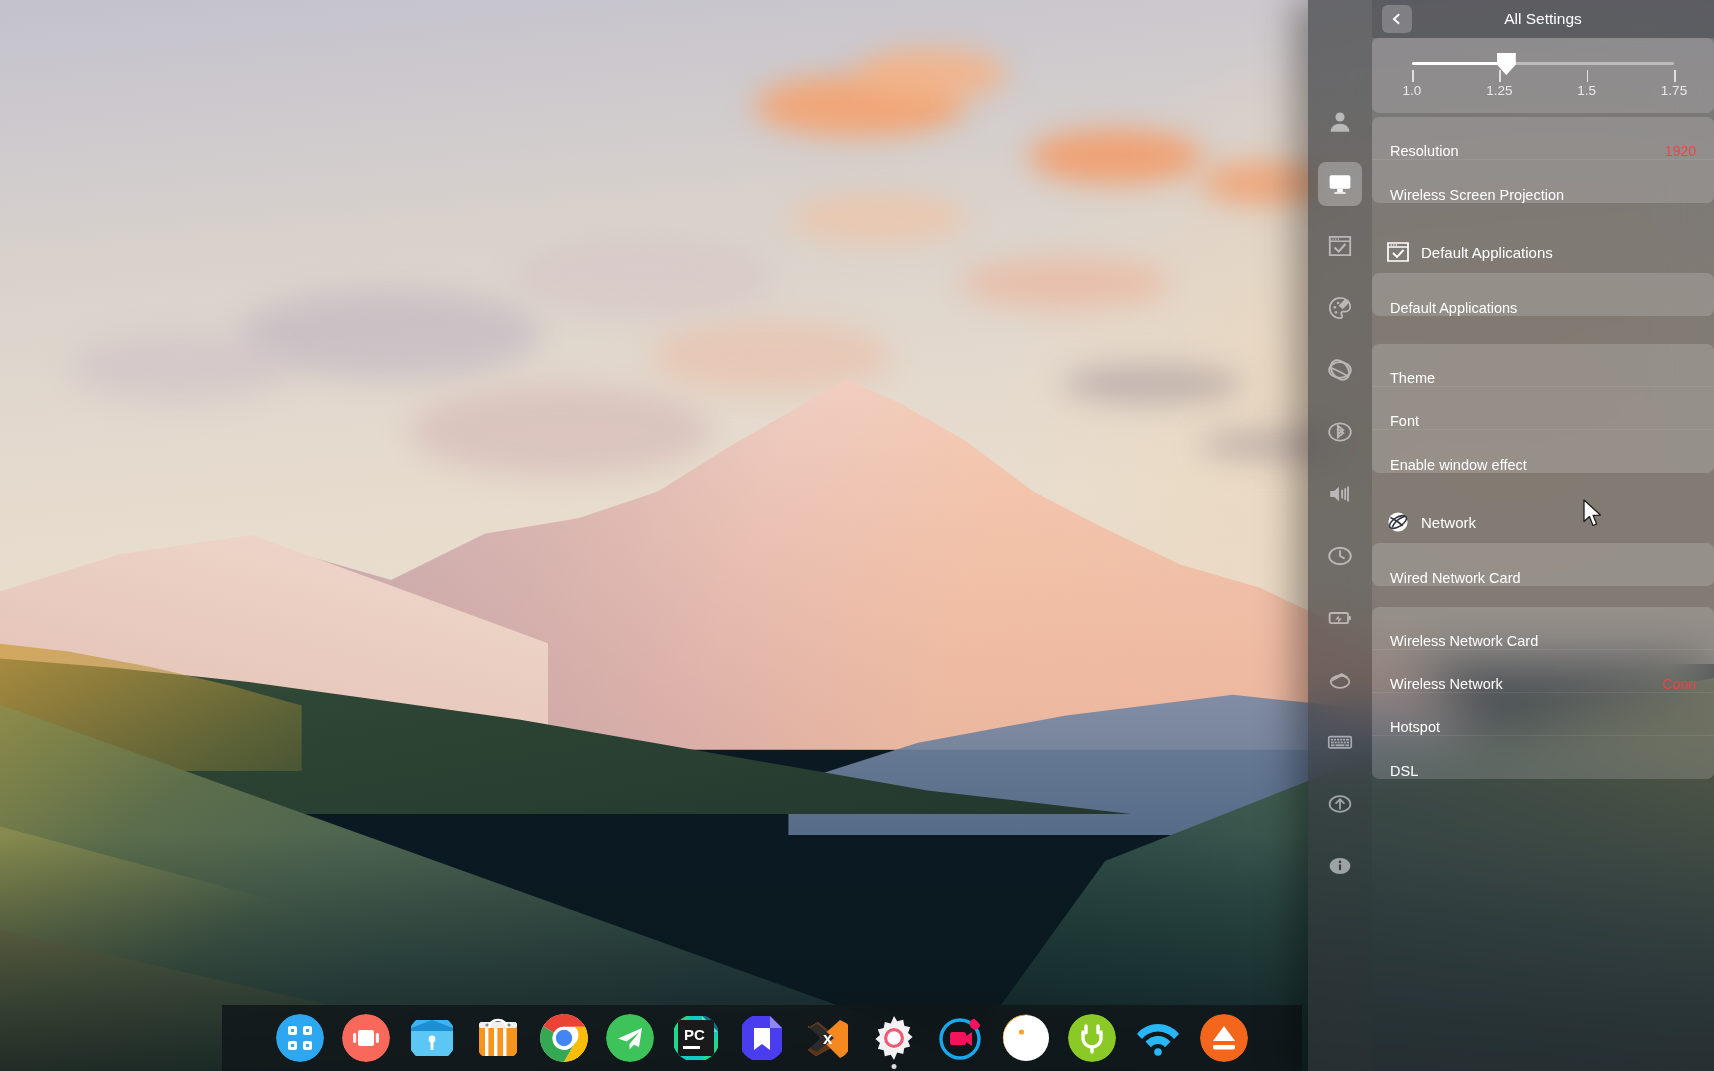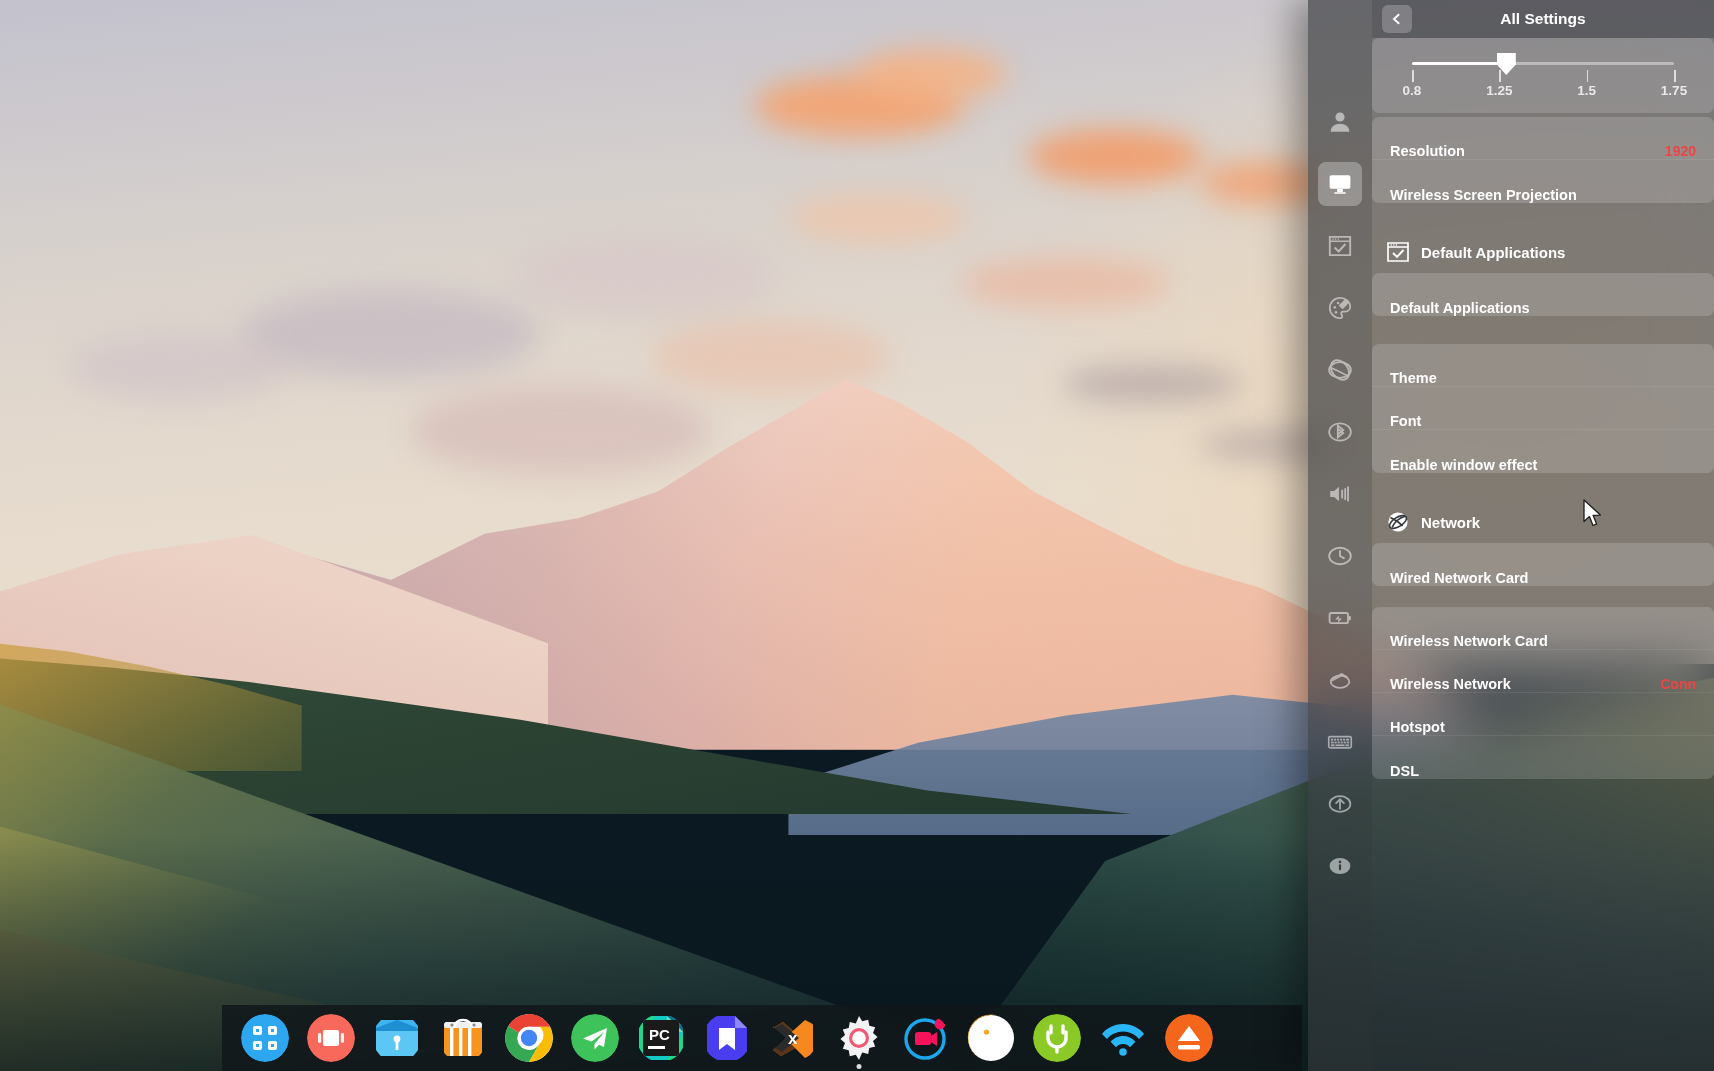--- a/index.html
+++ b/index.html
@@ -116,39 +116,39 @@
     position:absolute; left:0; bottom:0; width:100%; height:22%;
     background:linear-gradient(180deg, rgba(10,26,28,0) 0%, rgba(9,24,28,.45) 60%, rgba(7,20,24,.72) 100%);
   }
 
   
   #dock {
     position:absolute; left:222px; bottom:0; width:1080px; height:66px;
     background:rgba(16,22,26,.82);
     display:flex; align-items:center; gap:0; padding:0 10px;
     backdrop-filter:blur(18px);
+    justify-content:center;
   }
   .dock-item {
     width:66px; height:66px; display:flex; align-items:center; justify-content:center;
     position:relative; cursor:pointer;
   }
   .dock-icon { width:48px; height:48px; border-radius:50%; display:block; position:relative; }
   .dock-item .run-dot {
     position:absolute; bottom:2px; left:50%; transform:translateX(-50%);
     width:5px; height:5px; border-radius:50%; background:rgba(255,255,255,.85);
   }
 
   
   #settings {
     position:absolute; right:0; top:0; width:406px; height:1071px;
     background:rgba(52,55,60,.58);
     backdrop-filter:blur(26px) saturate(1.05);
     display:flex; overflow:hidden;
     box-shadow:-14px 0 34px rgba(0,0,0,.36);
-    font-weight:bold;
   }
   
   #nav-rail {
     width:64px; flex:0 0 64px; height:100%;
     display:flex; flex-direction:column; align-items:center;
     padding-top:100px; gap:0;
     background:rgba(48,50,56,.22);
   }
   .nav-item {
     width:44px; height:44px; margin-bottom:18px; border-radius:8px;
@@ -533,21 +533,21 @@
             <div class="slider-fill" id="slider-fill" style="width: 36%;"></div>
             <div class="slider-handle" id="slider-handle" style="left: 36%;"></div>
           </div>
           <div class="ticks" id="slider-ticks">
               <div class="tick" style="left: 0%;"></div>
               <div class="tick" style="left: 33.3333%;"></div>
               <div class="tick" style="left: 66.6667%;"></div>
               <div class="tick" style="left: 100%;"></div>
             </div>
           <div class="tick-labels" id="slider-tick-labels">
-              <div class="tick-label" style="left: 0%;">0.8</div>
+              <div class="tick-label" style="left: 0%;">1.0</div>
               <div class="tick-label" style="left: 33.3333%;">1.25</div>
               <div class="tick-label" style="left: 66.6667%; text-align: center;">1.5</div>
               <div class="tick-label" style="left: 100%;">1.75</div>
             </div>
         </div>
 
         <div class="card" id="display-rows">
             <div class="row">
               <span>Resolution</span>
               <span class="val">1920</span>

